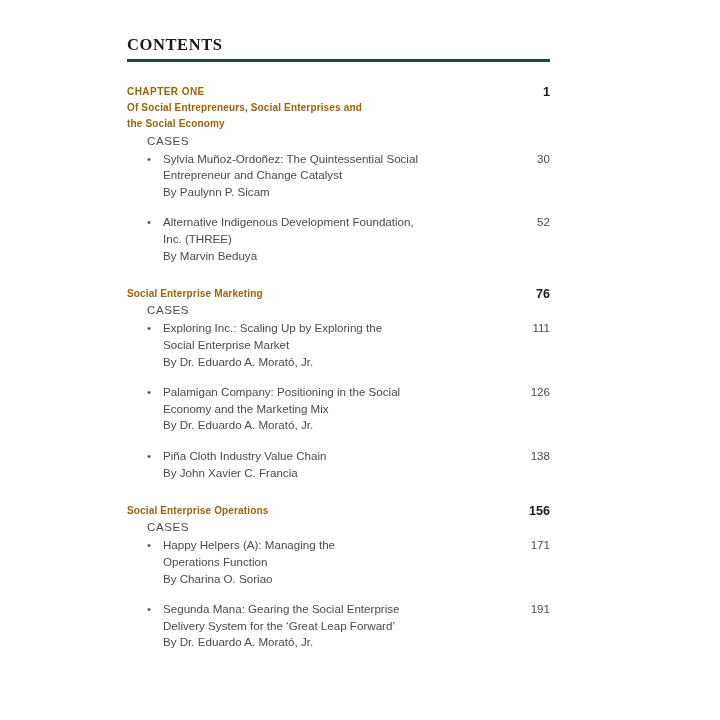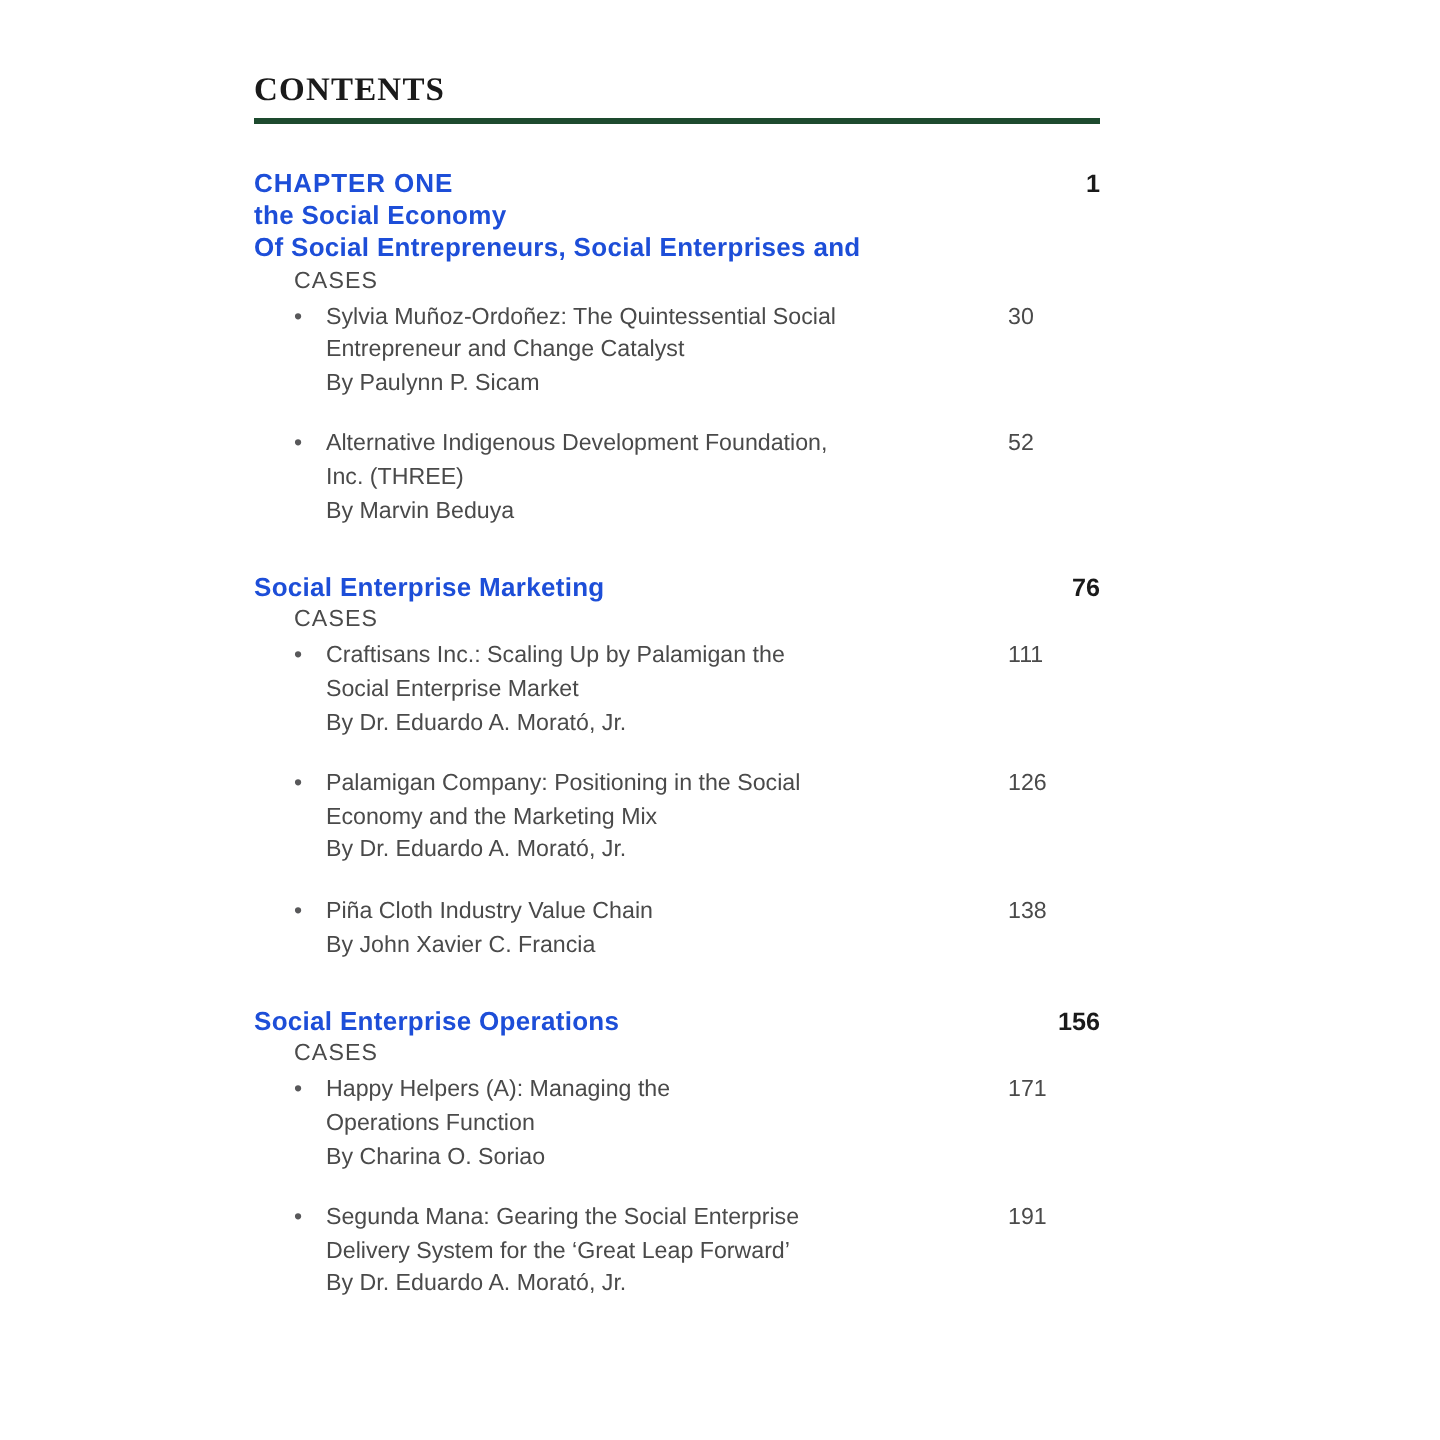--- a/index.html
+++ b/index.html
@@ -50,23 +50,23 @@
     position: relative;
     margin-bottom: 22px;
   }
   .chapter-head {
     position: relative;
     margin-bottom: 0;
   }
   .chapter-label,
   .chapter-title {
     font-weight: bold;
-    font-size: 13px;
+    font-size: 10px;
     line-height: 16.3px;
-    color: #1d4ed8;
+    color: #a16207;
     letter-spacing: 0.15px;
     padding-right: 60px;
   }
   .chapter-label {
     letter-spacing: 0.45px;
   }
   .chapter-page {
     position: absolute;
     right: 0;
     top: 0;
@@ -112,41 +112,41 @@
   .case-author {
     font-size: 11.6px;
     line-height: 16.6px;
     color: #4a4a4a;
   }
   .case-page {
     position: absolute;
     right: 0;
     top: 0;
     width: 46px;
-    text-align: left;
+    text-align: right;
     font-size: 11.6px;
     line-height: 16.6px;
     color: #4a4a4a;
   }
 </style>
 </head>
 <body>
 
 <div class="page">
   <div class="content-area">
 
     <div class="toc-title">CONTENTS</div>
     <div class="title-rule" style="background: rgb(29, 74, 46);"></div>
 
     <div id="chapters">
         <div class="chapter">
           <div class="chapter-head">
             <div class="chapter-label">CHAPTER ONE</div>
+            <div class="chapter-title">Of Social Entrepreneurs, Social Enterprises and</div>
             <div class="chapter-title">the Social Economy</div>
-            <div class="chapter-title">Of Social Entrepreneurs, Social Enterprises and</div>
             <div class="chapter-page">1</div>
           </div>
           <div class="cases">
             <div class="cases-label">CASES</div>
             <div class="case">
               <span class="case-bullet">•</span>
               <div class="case-body">
                 <div class="case-title">Sylvia Muñoz-Ordoñez: The Quintessential Social</div>
                 <div class="case-title">Entrepreneur and Change Catalyst</div>
                 <div class="case-author">By Paulynn P. Sicam</div>
@@ -167,21 +167,21 @@
         <div class="chapter">
           <div class="chapter-head">
             <div class="chapter-title">Social Enterprise Marketing</div>
             <div class="chapter-page">76</div>
           </div>
           <div class="cases">
             <div class="cases-label">CASES</div>
             <div class="case">
               <span class="case-bullet">•</span>
               <div class="case-body">
-                <div class="case-title">Craftisans Inc.: Scaling Up by Palamigan the</div>
+                <div class="case-title">Exploring Inc.: Scaling Up by Exploring the</div>
                 <div class="case-title">Social Enterprise Market</div>
                 <div class="case-author">By Dr. Eduardo A. Morató, Jr.</div>
               </div>
               <div class="case-page">111</div>
             </div>
             <div class="case">
               <span class="case-bullet">•</span>
               <div class="case-body">
                 <div class="case-title">Palamigan Company: Positioning in the Social</div>
                 <div class="case-title">Economy and the Marketing Mix</div>

